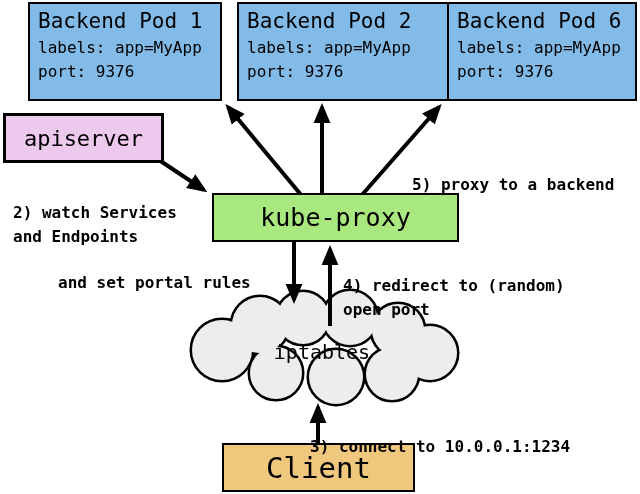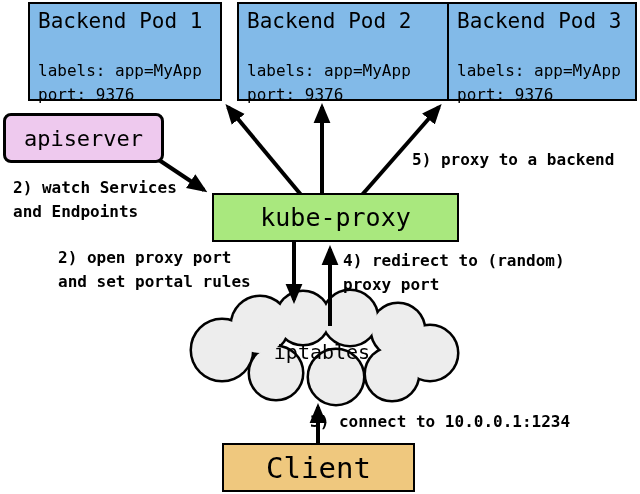--- a/index.html
+++ b/index.html
@@ -7,27 +7,27 @@
     --client-fill:#efc87e; --cloud-fill:#ededed; --border:#000000; --background:#ffffff;
   }
   html,body{margin:0;padding:0;}
   body{background:var(--background);font-family:"DejaVu Sans Mono",monospace;color:#000;}
   .canvas{position:relative;width:640px;height:494px;background:var(--background);overflow:hidden;}
   .layer{position:absolute;left:0;top:0;}
   .box{position:absolute;box-sizing:border-box;border:2px solid var(--border);}
   .pod{background:var(--pod-fill);padding:4px 0 4px 8px;}
   .pod-title{font-size:21px;line-height:26px;white-space:nowrap;}
   .pod-line{font-size:16px;line-height:24px;white-space:nowrap;}
-  .pod-line.first{margin-top:25px;}
+  .pod-line.first{margin-top:2px;}
   .node-label-box{display:flex;align-items:center;justify-content:center;}
-  .apiserver{left:3px;top:113px;width:161px;height:50px;border-width:3px;background:var(--apiserver-fill);font-size:22px;border-radius:8px;}
+  .apiserver{left:3px;top:113px;width:161px;height:50px;border-width:3px;background:var(--apiserver-fill);font-size:22px;}
   .kubeproxy{left:212px;top:193px;width:247px;height:49px;background:var(--kube-proxy-fill);font-size:25px;}
   .client{left:222px;top:443px;width:193px;height:49px;background:var(--client-fill);font-size:29px;}
   .cloud-label{position:absolute;left:262px;top:340px;width:120px;text-align:center;font-size:20px;}
-  .note{position:absolute;font-weight:bold;font-size:16px;line-height:24px;white-space:nowrap;}
+  .note{position:absolute;font-weight:bold;font-size:16px;line-height:24px;white-space:nowrap;margin-top:25px;}
   .note-1{left:13px;top:176px;}
   .note-2{left:58px;top:246px;}
   .note-3{left:310px;top:410px;}
   .note-4{left:343px;top:249px;}
   .note-5{left:412px;top:148px;}
   svg .arrow{stroke:var(--border);stroke-width:4;fill:none;}
   svg .head{fill:var(--border);}
   svg .cloud-stroke circle{fill:var(--cloud-fill);stroke:var(--border);stroke-width:5;}
   svg .cloud-cover circle{fill:var(--cloud-fill);stroke:none;}
 </style>
@@ -83,21 +83,21 @@
     <div class="pod-line">port: 9376</div>
   </div>
 
   <div class="box pod" style="left:237px;top:2px;width:221px;height:99px;">
     <div class="pod-title">Backend Pod 2</div>
     <div class="pod-line first">labels: app=MyApp</div>
     <div class="pod-line">port: 9376</div>
   </div>
 
   <div class="box pod" style="left:447px;top:2px;width:190px;height:99px;">
-    <div class="pod-title">Backend Pod 3</div>
+    <div class="pod-title">Backend Pod 6</div>
     <div class="pod-line first">labels: app=MyApp</div>
     <div class="pod-line">port: 9376</div>
   </div>
 
   <div class="box node-label-box apiserver">
     <span>apiserver</span>
   </div>
 
   <div class="box node-label-box kubeproxy">
     <span>kube-proxy</span>
@@ -108,30 +108,29 @@
   </div>
 
   <div class="cloud-label">iptables</div>
 
   <div class="note note-1">
     <div>2) watch Services</div>
     <div>and Endpoints</div>
   </div>
 
   <div class="note note-2">
-    <div>2) open proxy port</div>
     <div>and set portal rules</div>
   </div>
 
   <div class="note note-3">
     <div>3) connect to 10.0.0.1:1234</div>
   </div>
 
   <div class="note note-4">
     <div>4) redirect to (random)</div>
-    <div>proxy port</div>
+    <div>open port</div>
   </div>
 
   <div class="note note-5">
     <div>5) proxy to a backend</div>
   </div>
 
 </div>
 
 </body></html>

